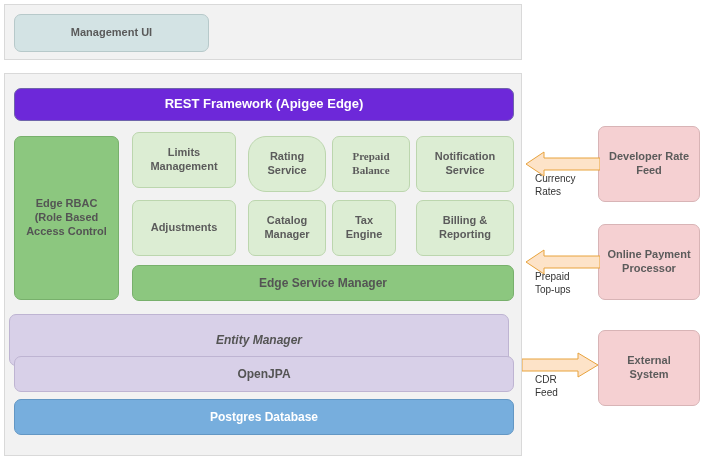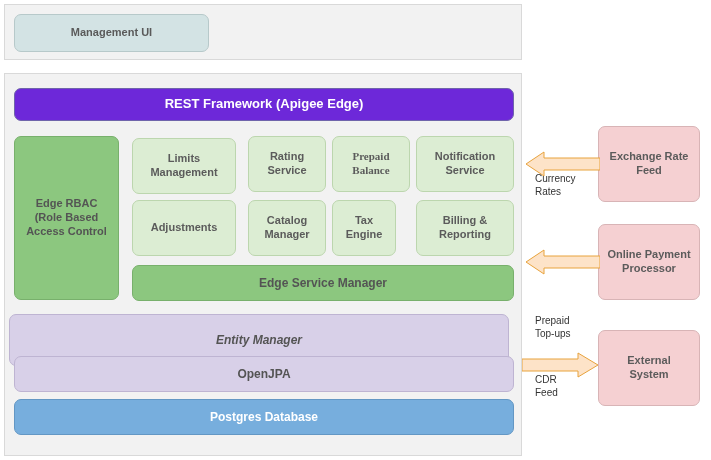--- a/index.html
+++ b/index.html
@@ -46,53 +46,53 @@
 <div class="abs group" style="left:4px;top:4px;width:518px;height:56px;">
   <div class="abs node teal ctr" style="left:9px;top:9px;width:195px;height:38px;">Management UI</div>
 </div>
 
 <div class="abs group" style="left:4px;top:73px;width:518px;height:383px;">
 
   <div class="abs node purple-hdr ctr" style="left:9px;top:14px;width:500px;height:33px;">REST Framework (Apigee Edge)</div>
 
   <div class="abs node green-dark ctr" style="left:9px;top:62px;width:105px;height:164px;padding:0 8px;">Edge RBAC (Role Based Access Control</div>
 
-  <div class="abs node green-light ctr" style="left:127px;top:64px;width:104px;height:56px;padding:0 6px;">Limits Management</div>
-  <div class="abs node green-light ctr" style="left:243px;top:62px;width:78px;height:56px;padding:0 4px;">Rating Service</div>
+  <div class="abs node green-light ctr" style="left:127px;top:58px;width:104px;height:56px;padding:0 6px;">Limits Management</div>
+  <div class="abs node green-light ctr" style="left:243px;top:62px;width:78px;height:56px;padding:0 4px;border-radius:18px;">Rating Service</div>
   <div class="abs node green-light ctr" style="left:327px;top:62px;width:78px;height:56px;padding:0 4px;font-family:Liberation Serif, serif;">Prepaid Balance</div>
   <div class="abs node green-light ctr" style="left:411px;top:62px;width:98px;height:56px;padding:0 4px;">Notification Service</div>
 
   <div class="abs node green-light ctr" style="left:127px;top:126px;width:104px;height:56px;padding:0 4px;">Adjustments</div>
   <div class="abs node green-light ctr" style="left:243px;top:126px;width:78px;height:56px;padding:0 4px;">Catalog Manager</div>
   <div class="abs node green-light ctr" style="left:327px;top:126px;width:64px;height:56px;padding:0 4px;">Tax Engine</div>
   <div class="abs node green-light ctr" style="left:411px;top:126px;width:98px;height:56px;padding:0 4px;">Billing &amp; Reporting</div>
 
   <div class="abs node green-dark ctr" style="left:127px;top:191px;width:382px;height:36px;font-size:12px;">Edge Service Manager</div>
 
   <div class="abs node lilac ctr" style="left:4px;top:240px;width:500px;height:52px;font-style:italic;">Entity Manager</div>
 
   <div class="abs node lilac ctr" style="left:9px;top:282px;width:500px;height:36px;">OpenJPA</div>
 
   <div class="abs node blue ctr" style="left:9px;top:325px;width:500px;height:36px;">Postgres Database</div>
 </div>
 
-<div class="abs node pink ctr" style="left:598px;top:126px;width:102px;height:76px;padding:0 8px;">Exchange Rate Feed</div>
+<div class="abs node pink ctr" style="left:598px;top:126px;width:102px;height:76px;padding:0 8px;">Developer Rate Feed</div>
 
 <svg class="abs arrow" style="left:524px;top:150px;" width="76" height="28" viewBox="0 0 76 28">
   <polygon points="76,8 20,8 20,2 2,14 20,26 20,20 76,20" fill="#fde3c8" stroke="#e8a33d" stroke-width="1"></polygon>
 </svg>
 <div class="abs arrow-label" style="left:535px;top:173px;width:60px;">Currency
 Rates</div>
 
 <div class="abs node pink ctr" style="left:598px;top:224px;width:102px;height:76px;padding:0 8px;">Online Payment Processor</div>
 
 <svg class="abs arrow" style="left:524px;top:248px;" width="76" height="28" viewBox="0 0 76 28">
   <polygon points="76,8 20,8 20,2 2,14 20,26 20,20 76,20" fill="#fde3c8" stroke="#e8a33d" stroke-width="1"></polygon>
 </svg>
-<div class="abs arrow-label" style="left:535px;top:271px;width:60px;margin-top:44px;">Prepaid
+<div class="abs arrow-label" style="left:535px;top:271px;width:60px;">Prepaid
 Top-ups</div>
 
 <div class="abs node pink ctr" style="left:598px;top:330px;width:102px;height:76px;padding:0 8px;">External System</div>
 
 <svg class="abs arrow" style="left:522px;top:351px;" width="78" height="28" viewBox="0 0 78 28">
   <polygon points="0,8 56,8 56,2 76,14 56,26 56,20 0,20" fill="#fde3c8" stroke="#e8a33d" stroke-width="1"></polygon>
 </svg>
 <div class="abs arrow-label" style="left:535px;top:374px;width:60px;">CDR
 Feed</div>
 

